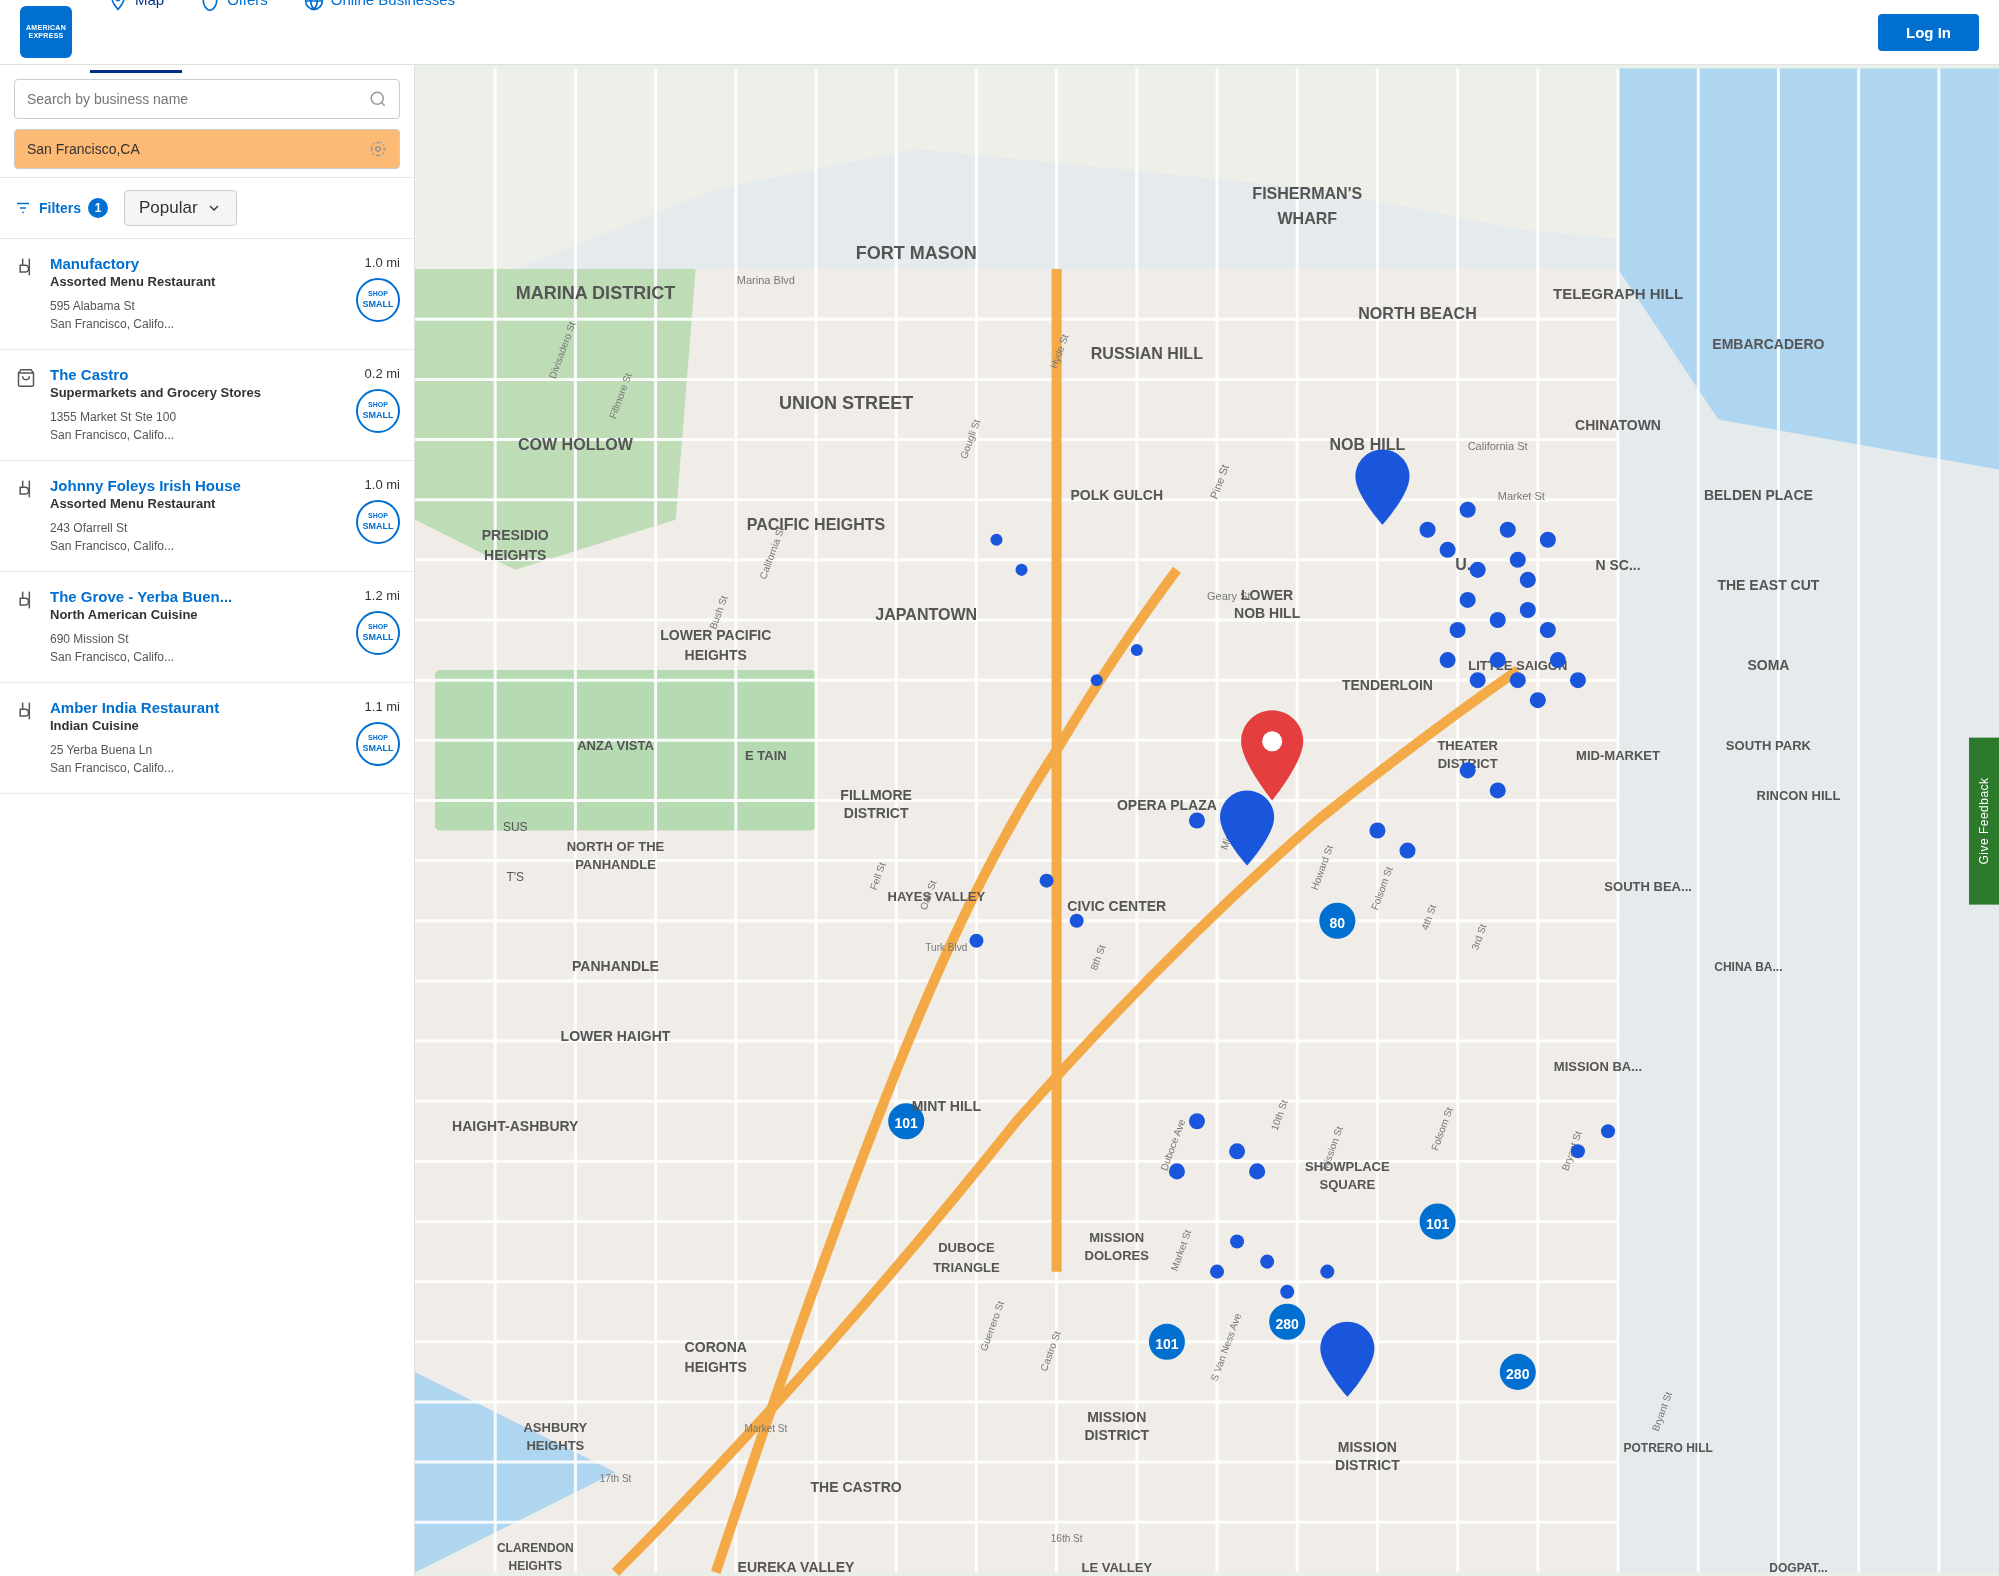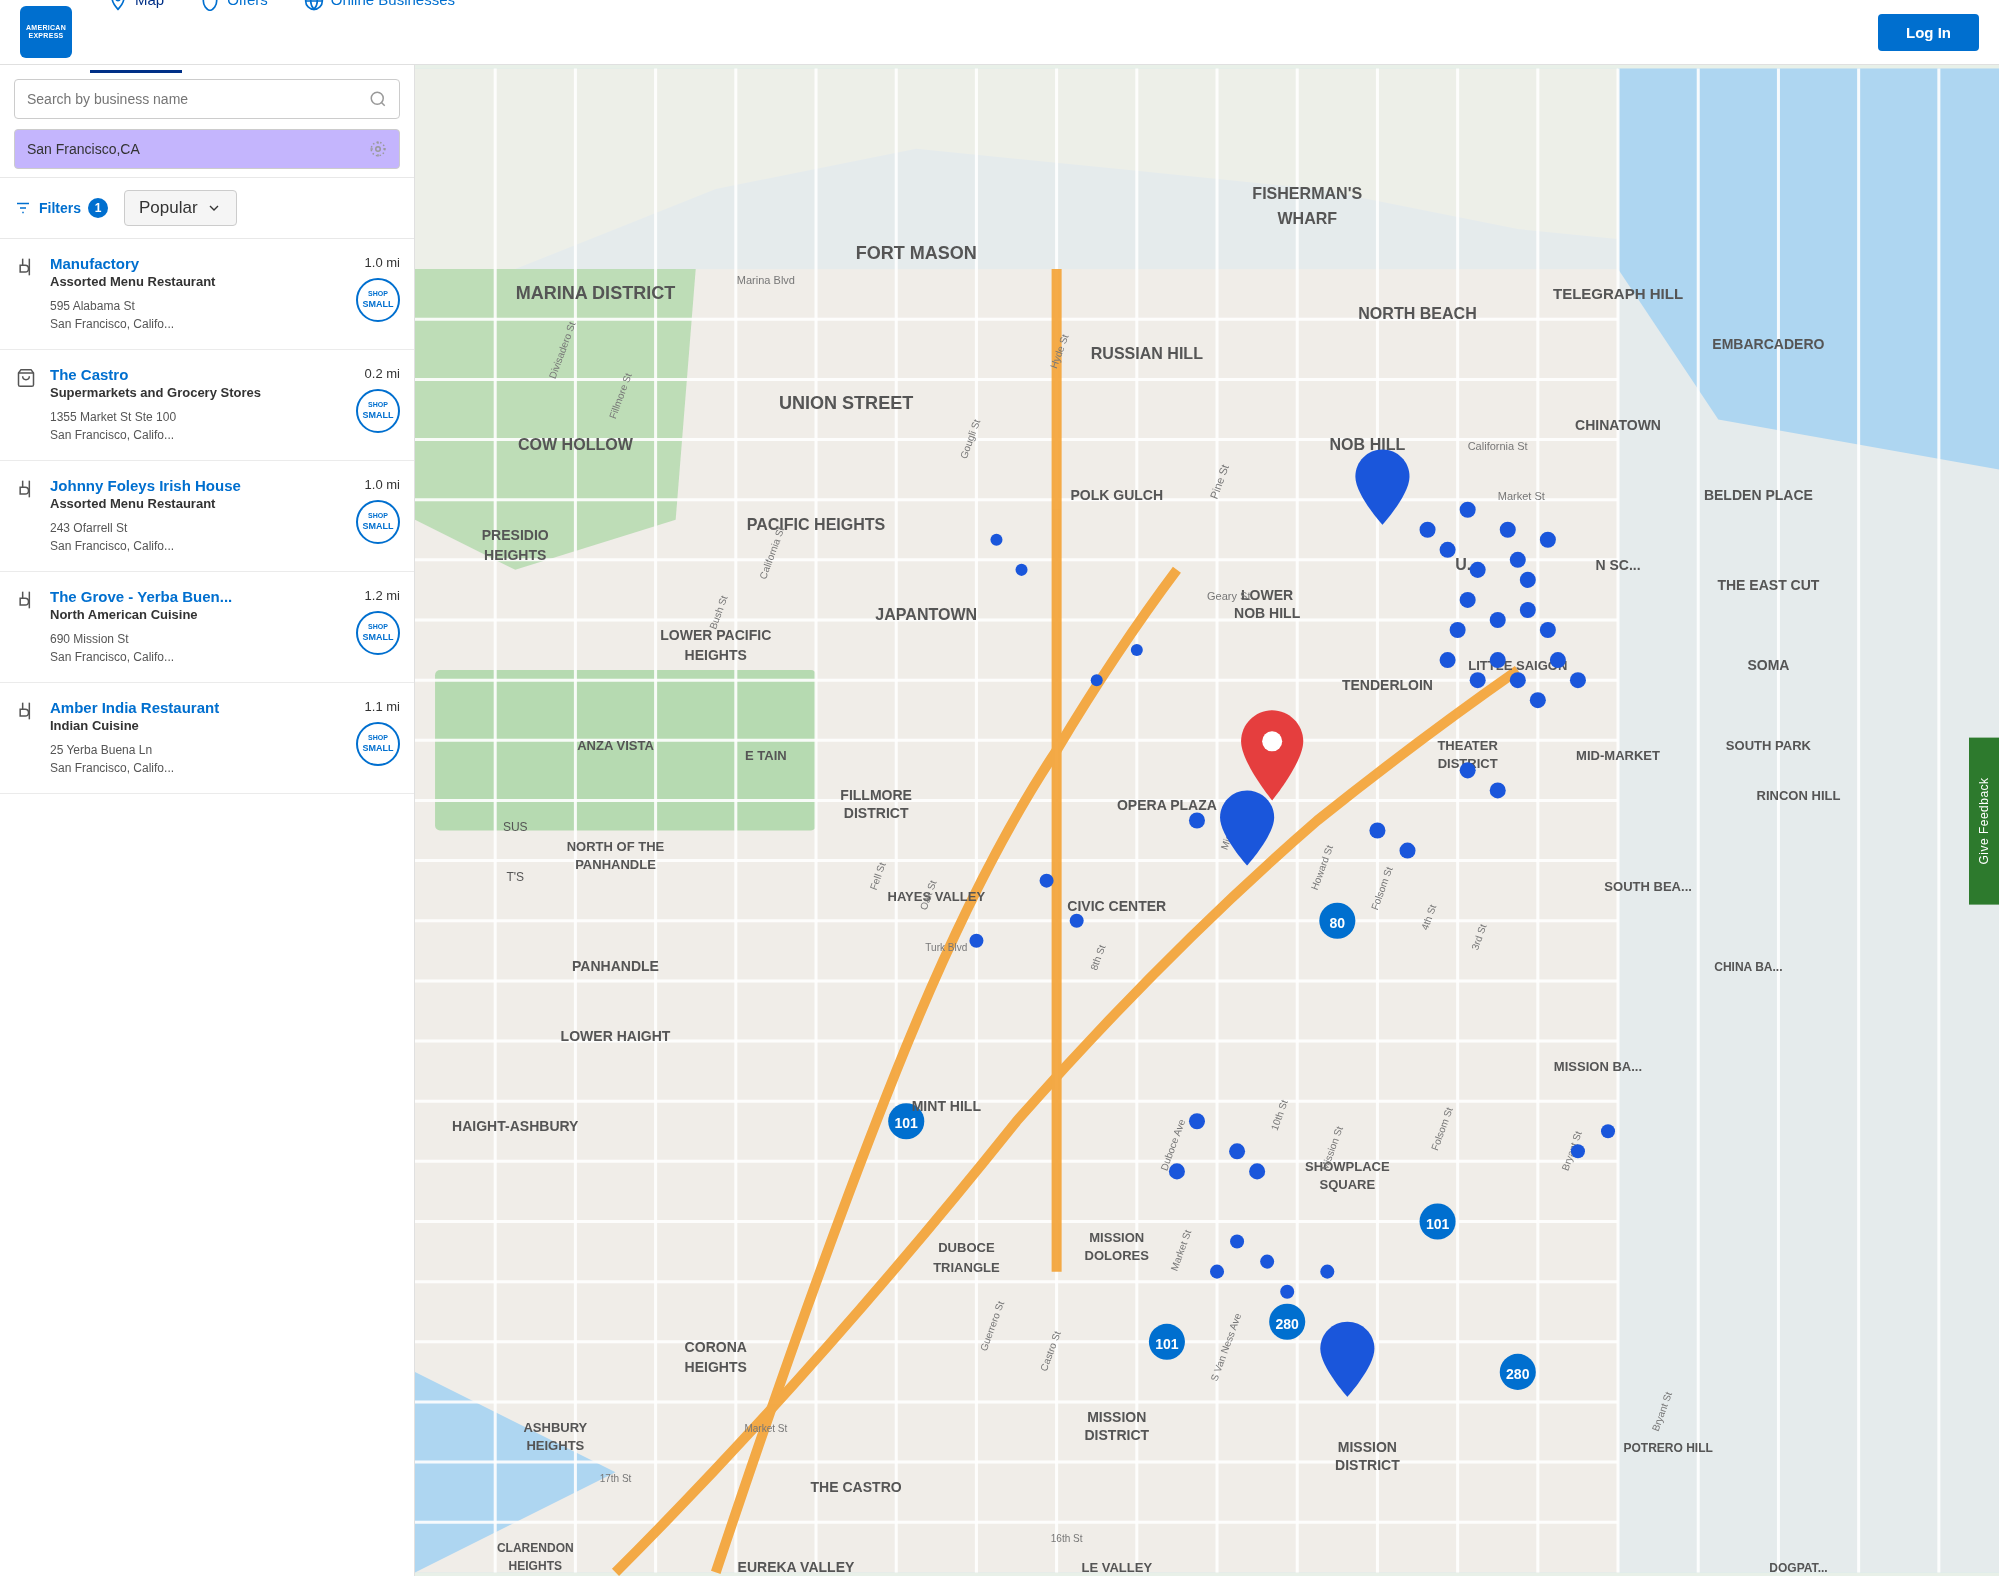--- a/index.html
+++ b/index.html
@@ -110,21 +110,21 @@
       color: #999;
       background: transparent;
     }
     .search-box svg { color: #999; width: 18px; height: 18px; flex-shrink: 0; }
     .location-box {
       display: flex;
       align-items: center;
       border: 1px solid #ccc;
       border-radius: 4px;
       padding: 10px 12px;
-      background: #c4b5fd;
+      background: #fdba74;
     }
     .location-box input {
       flex: 1;
       border: none;
       outline: none;
       font-size: 14px;
       color: #333;
       background: transparent;
     }
     .location-box svg { color: #999; width: 18px; height: 18px; flex-shrink: 0; }

